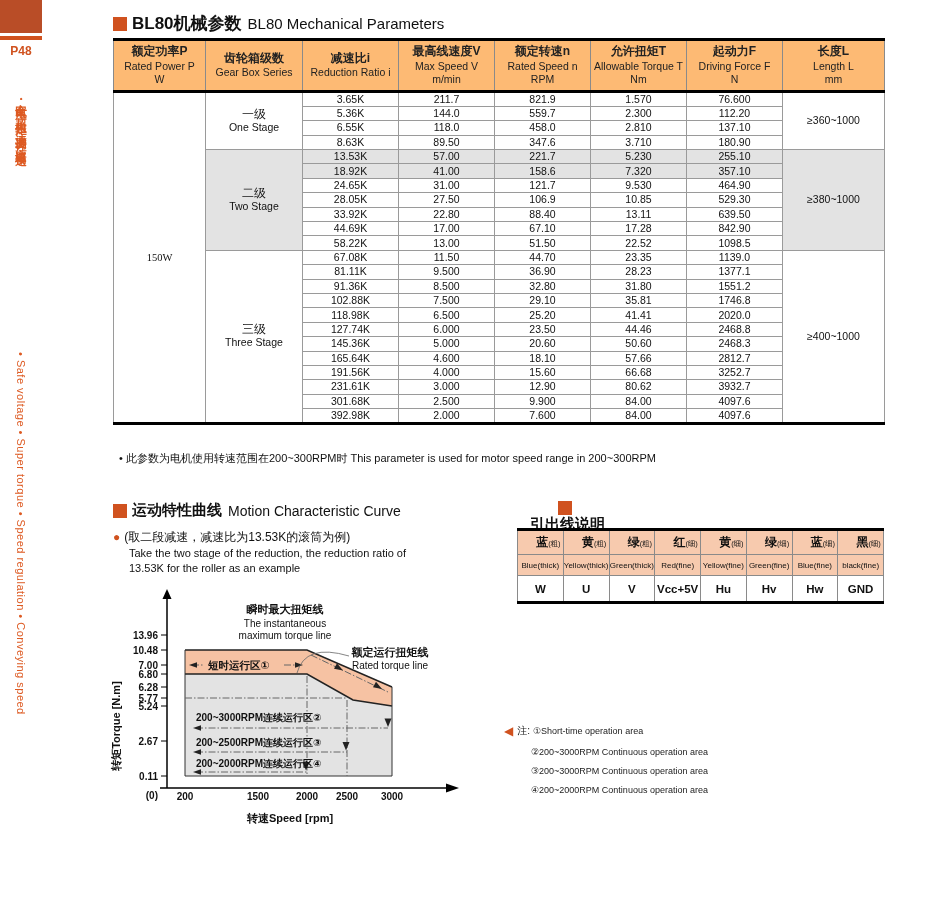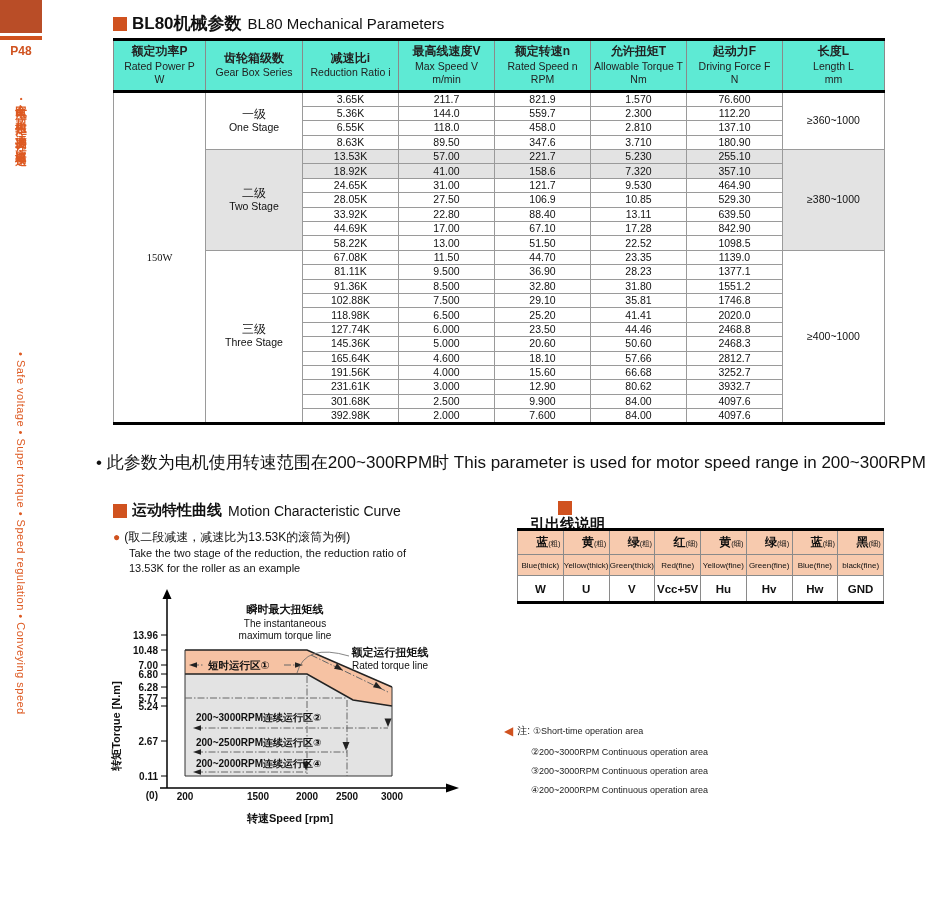--- a/index.html
+++ b/index.html
@@ -21,33 +21,33 @@
   .sq { width:14px; height:14px; background:#d0521f; margin-right:5px; flex:0 0 auto; }
   .t-cn { font-weight:bold; color:#111; }
   .t-en { font-weight:normal; color:#111; margin-left:6px; }
   .title-main .t-cn { font-size:17px; } .title-main .t-en { font-size:15px; }
   .title-sub  .t-cn { font-size:15px; } .title-sub  .t-en { font-size:14px; }
 
   
   .params-wrap { position:absolute; left:113px; top:38px; width:771px; }
   table.params { width:771px; border-collapse:collapse; table-layout:fixed;
                  border-top:3px solid #000; border-bottom:3px solid #000; }
-  table.params th { background:#5eead4; border:1px solid #8a8a8a; border-bottom:3px solid #000;
+  table.params th { background:#fdba74; border:1px solid #8a8a8a; border-bottom:3px solid #000;
                     padding:3px 2px; vertical-align:middle; }
   .h-cn { font-size:12px; color:#222; line-height:1.3; }
   .h-en { font-size:10.5px; color:#222; line-height:1.3; font-weight:normal; }
   table.params td { border:1px solid #9a9a9a; text-align:center; vertical-align:middle;
                     font-size:10.5px; color:#111; height:14.4px; line-height:13px; padding:0 2px; }
   tr.hl td { background:#e3e3e3; }
   td.power-cell, td.grp-cell, td.len-cell { background:#fff; }
   td.power-cell { font-size:11px;font-family:Liberation Serif, serif; }
   .g-cn { font-size:12px; } .g-en { font-size:10.5px; }
   td.len-cell { font-size:11px; }
 
-  .tbl-note { position:absolute; left:96px; top:451px; font-size:17px; color:#111; }
+  .tbl-note { position:absolute; left:119px; top:451px; font-size:11px; color:#111; }
 
   
   .example { position:absolute; left:113px; top:529px; width:360px; font-size:11px; color:#111; }
   .ex-l1 { font-size:12px; font-weight:normal; }
   .dot { color:#d0521f; font-size:12px; margin-right:4px; }
   .ex-en { margin-left:16px; line-height:15px; }
 
   
   .chart { position:absolute; left:100px; top:586px; }
   svg text { font-family:"Liberation Sans","DejaVu Sans",sans-serif; fill:#111; }

